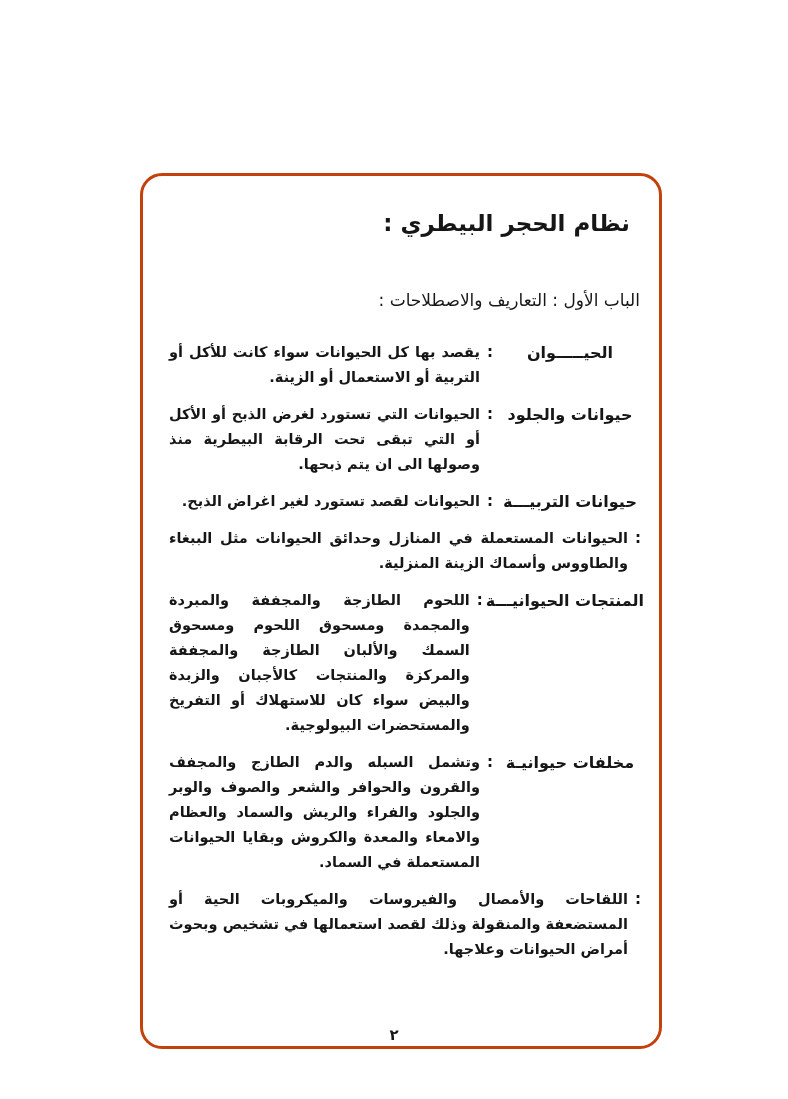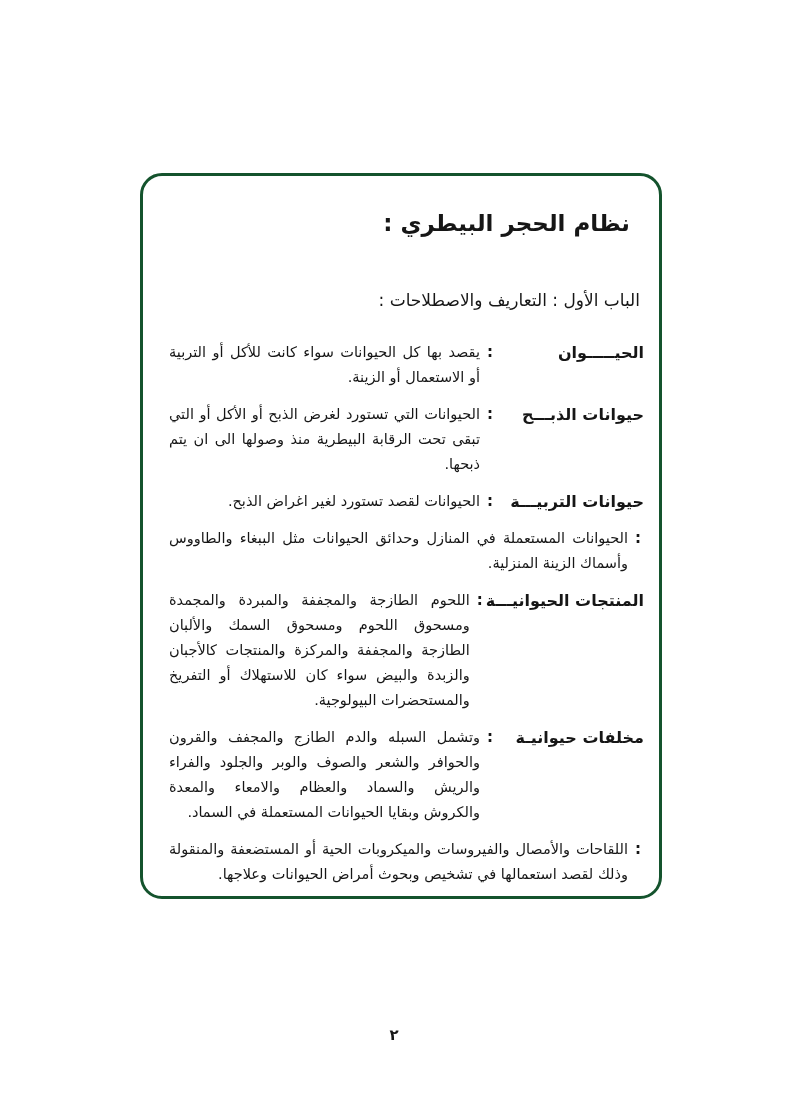--- a/index.html
+++ b/index.html
@@ -13,22 +13,22 @@
     position: relative;
     font-family: "DejaVu Sans", sans-serif;
     color: #161616;
     overflow: hidden;
   }
   .frame {
     position: absolute;
     left: 140px;
     top: 173px;
     width: 522px;
-    height: 726px;
-    border: 3px solid #14532d;
+    height: 876px;
+    border: 3px solid #c2410c;
     border-radius: 22px;
     box-sizing: border-box;
     background: #ffffff;
   }
   .content {
     direction: rtl;
     padding: 34px 15px 0 26px;
   }
   .doc-title {
     font-size: 23px;
@@ -47,37 +47,38 @@
   .entry {
     display: flex;
     align-items: flex-start;
     margin-bottom: 12px;
   }
   .term {
     flex: 0 0 148px;
     font-size: 16px;
     font-weight: bold;
     line-height: 25px;
-    text-align: right;
+    text-align: center;
     white-space: nowrap;
   }
   .colon {
     flex: 0 0 12px;
     font-size: 15px;
     font-weight: bold;
     line-height: 25px;
     text-align: center;
     margin-left: 4px;
   }
   .def {
     flex: 1 1 auto;
     font-size: 14.5px;
     line-height: 25px;
     text-align: justify;
     text-align-last: right;
+    font-weight: bold;
   }
   .entry:last-child .term {
     flex-basis: 190px;
     white-space: normal;
   }
   .page-number {
     position: absolute;
     top: 1026px;
     left: 0;
     right: 0;
@@ -98,21 +99,21 @@
 
     <div class="entries">
 
       <div class="entry">
         <div class="term">الحيـــــوان</div>
         <div class="colon">:</div>
         <div class="def">يقصد بها كل الحيوانات سواء كانت للأكل أو التربية أو الاستعمال أو الزينة.</div>
       </div>
 
       <div class="entry">
-        <div class="term">حيوانات الذبـــح</div>
+        <div class="term">حيوانات والجلود</div>
         <div class="colon">:</div>
         <div class="def">الحيوانات التي تستورد لغرض الذبح أو الأكل أو التي تبقى تحت الرقابة البيطرية منذ وصولها الى ان يتم ذبحها.</div>
       </div>
 
       <div class="entry">
         <div class="term">حيوانات التربيـــة</div>
         <div class="colon">:</div>
         <div class="def">الحيوانات لقصد تستورد لغير اغراض الذبح.</div>
       </div>
 

